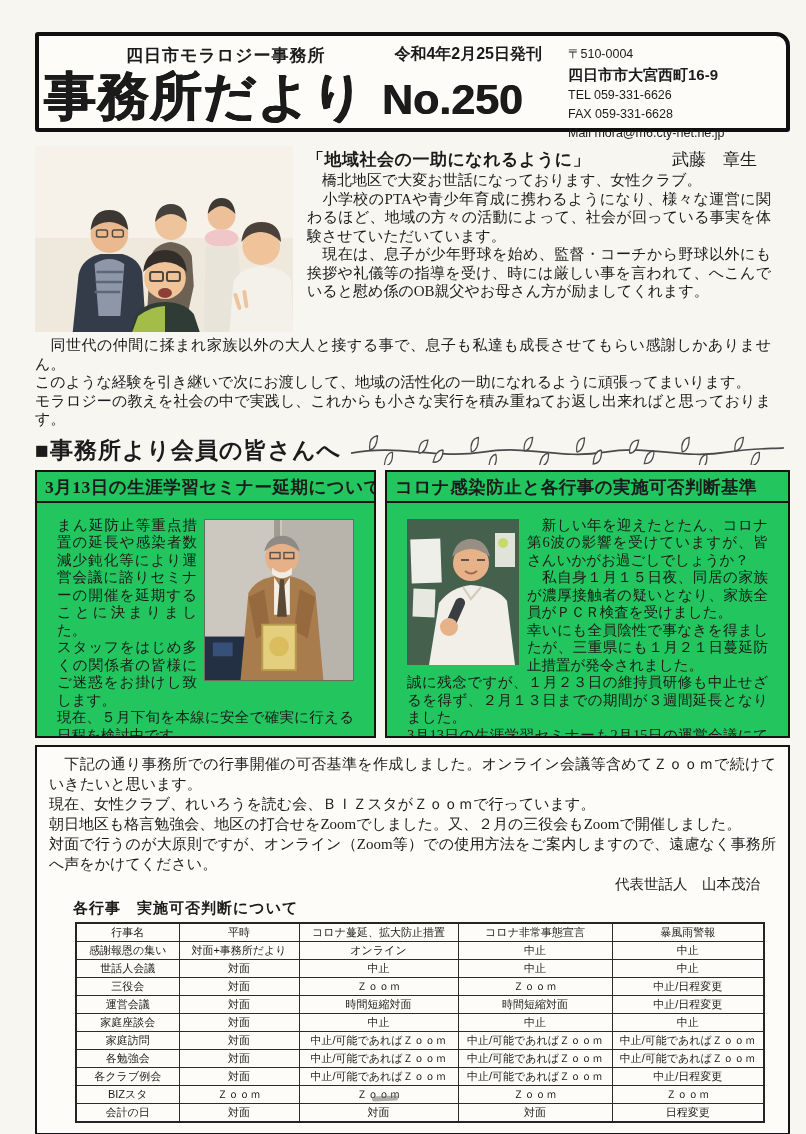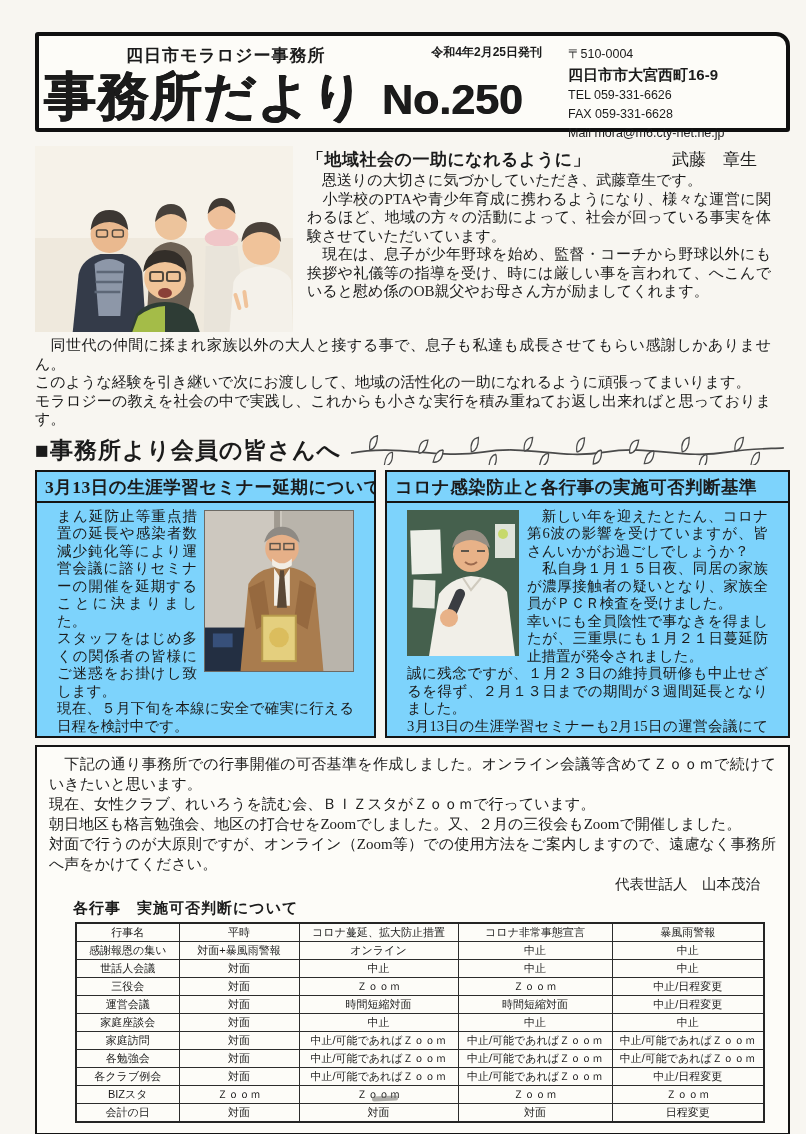--- a/index.html
+++ b/index.html
@@ -12,21 +12,21 @@
   
   .header-box{
     margin:32px 16px 0 35px; height:100px;
     border:4px solid #101010; border-radius:3px 14px 3px 3px;
     background:#fdfcf8; display:flex; padding:5px 10px 4px 5px;
   }
   .header-left{ flex:1; min-width:0; }
   .header-top{ display:flex; align-items:flex-start; padding-top:3px; }
   .office-name{ margin-left:82px; font-size:17px; letter-spacing:1px;
     font-family:"Liberation Sans", sans-serif; font-weight:bold; }
-  .issue-date{ margin-left:auto; margin-right:26px; font-size:12px;
+  .issue-date{ margin-left:auto; margin-right:26px; font-size:16px;
     font-family:"Liberation Sans", sans-serif; font-weight:bold; }
   .big-row{ display:flex; align-items:baseline; margin-top:1px; }
   .big-title{ font-family:"Liberation Sans", sans-serif; font-weight:900;
     font-size:52px; line-height:1.1; letter-spacing:1px;
     text-shadow:0.8px 0 #111, -0.5px 0 #111; }
   .issue-no{ font-family:"Liberation Sans", sans-serif; font-weight:900;
     font-size:43px; margin-left:16px; text-shadow:0.8px 0 #111; }
   .header-right{ width:208px; padding-top:4px; line-height:1.5;
     font-family:"Liberation Sans", sans-serif; font-size:12.5px; }
   .header-right .addr{ font-size:15px; font-weight:bold; }
@@ -38,21 +38,21 @@
   .lead-author{ margin-left:auto; margin-right:14px; font-size:17px; }
   .lead p{ font-size:15px; line-height:18.5px; text-align:justify; }
   .closing{ clear:left; padding-top:2px; }
   
   .section-heading-row{ display:flex; align-items:center; margin:6px 22px 4px 35px; }
   .section-heading{ font-family:"Liberation Sans", sans-serif; font-weight:900;
     font-size:23px; letter-spacing:1px; white-space:nowrap; }
   .vine{ flex:1; height:30px; margin-left:10px; }
   
   .boxes{ display:flex; gap:9px; margin:2px 16px 0 35px; height:268px; }
-  .box{ border:2px solid #141414; background:#7dd3fc; display:flex; flex-direction:column; }
+  .box{ border:2px solid #141414; background:#22c55e; display:flex; flex-direction:column;gap:9px; }
   .box-seminar{ width:341px; }
   .box-covid{ flex:1; min-width:0; }
   .box-title{ border-bottom:2px solid #141414; font-weight:bold; font-size:17.5px;
     padding:3px 8px 2px; letter-spacing:0.5px; white-space:nowrap; overflow:hidden; }
   .box-body{ padding:5px 20px 2px; font-size:14.5px; line-height:17.5px; flex:1; overflow:hidden; }
   .box-body p{ text-align:justify; }
   .photo-podium{ float:right; width:150px; height:162px; margin:2px 0 3px 7px;
     border:1px solid #6d6a64; display:block; }
   .photo-mic{ float:left; width:112px; height:146px; margin:2px 8px 2px 0; display:block; }
   
@@ -124,21 +124,21 @@
       <ellipse cx="131" cy="147" rx="7" ry="5" fill="#8a4038"></ellipse>
       <path d="M96,186 L102,168 Q112,156 131,156 Q150,156 160,168 L166,186 Z" fill="#2e3c35"></path>
       <path d="M104,170 Q118,160 131,160 L131,186 L98,186 Z" fill="#b9d24b" opacity="0.85"></path>
     </svg>
     <div class="lead-title-row">
       <span class="lead-title">「地域社会の一助になれるように」</span>
       <span class="lead-author">武藤　章生</span>
     </div>
     <div class="lead-body">
 
-    <p>　恩送りの大切さに気づかしていただき、武藤章生です。</p>
+    <p>　橋北地区で大変お世話になっております、女性クラブ。</p>
         <p>　小学校のPTAや青少年育成に携わるようになり、様々な運営に関わるほど、地域の方々の活動によって、社会が回っている事実を体験させていただいています。</p>
         <p>　現在は、息子が少年野球を始め、監督・コーチから野球以外にも挨拶や礼儀等の指導を受け、時には厳しい事を言われて、へこんでいると慰め係のOB親父やお母さん方が励ましてくれます。</p>
       </div>
     <div class="closing">
 
     <p>　同世代の仲間に揉まれ家族以外の大人と接する事で、息子も私達も成長させてもらい感謝しかありません。</p>
         <p>このような経験を引き継いで次にお渡しして、地域の活性化の一助になれるように頑張ってまいります。</p>
         <p>モラロジーの教えを社会の中で実践し、これからも小さな実行を積み重ねてお返し出来ればと思っております。</p>
       </div>
   </div>
@@ -257,21 +257,21 @@
             <th>行事名</th>
             <th>平時</th>
             <th>コロナ蔓延、拡大防止措置</th>
             <th>コロナ非常事態宣言</th>
             <th>暴風雨警報</th>
           </tr>
       </thead>
       <tbody>
           <tr>
             <td>感謝報恩の集い</td>
-            <td>対面+暴風雨警報</td>
+            <td>対面+事務所だより</td>
             <td>オンライン</td>
             <td>中止</td>
             <td>中止</td>
           </tr>
           <tr>
             <td>世話人会議</td>
             <td>対面</td>
             <td>中止</td>
             <td>中止</td>
             <td>中止</td>

